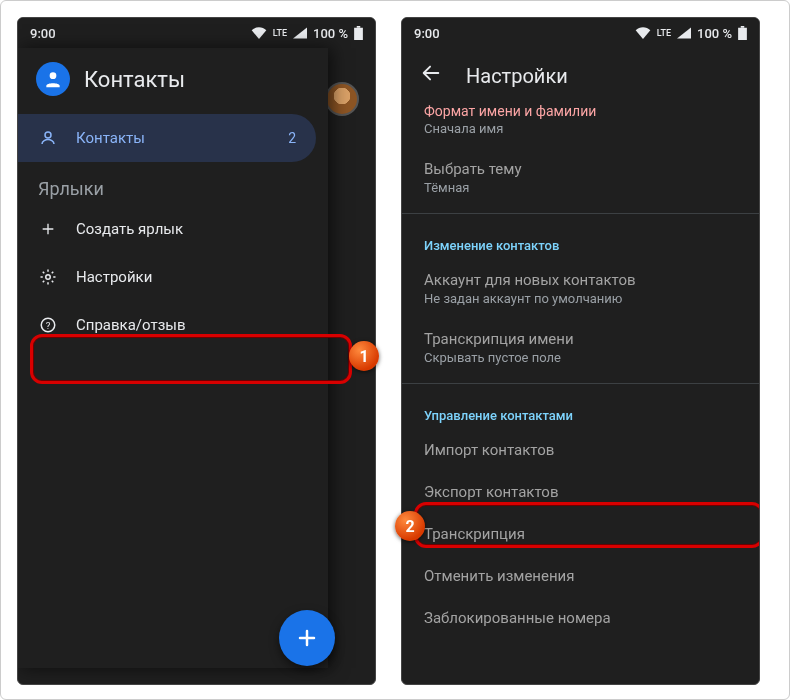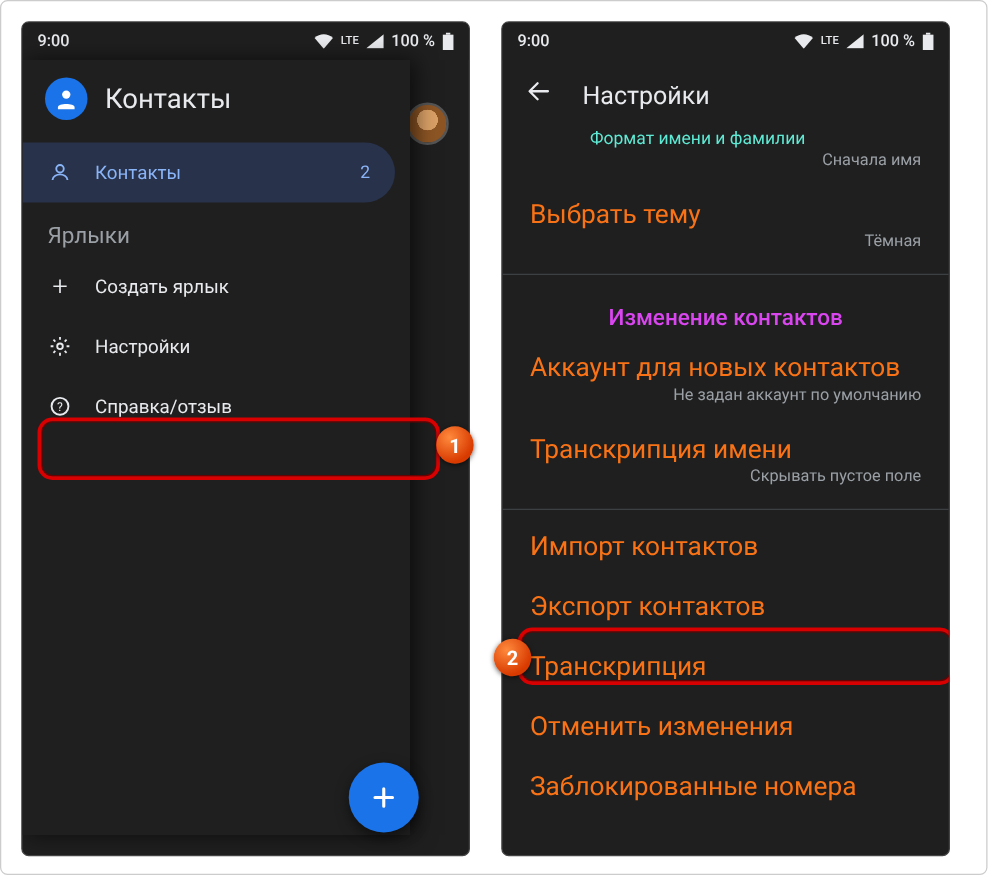--- a/index.html
+++ b/index.html
@@ -102,23 +102,23 @@
     box-shadow: 0 4px 10px rgba(0,0,0,.5);
   }
 
   
   .settings-header {
     display: flex; align-items: center; gap: 24px;
     padding: 14px 18px; font-size: 20px;
   }
   .settings-list { padding-top: 0; }
   .s-item { padding: 12px 22px; }
-  .s-item .title { font-size: 21px; color: #f97316; }
-  .s-item .sub { font-size: 13px; color: #9aa0a6; margin-top: 2px; text-align: right; }
-  .s-section { padding: 18px 22px 6px; font-size: 18px; color: #d946ef; font-weight: 500; text-align: center; }
+  .s-item .title { font-size: 15px; color: #a3a3a3; }
+  .s-item .sub { font-size: 13px; color: #9aa0a6; margin-top: 2px; }
+  .s-section { padding: 18px 22px 6px; font-size: 13px; color: #7dd3fc; font-weight: 500; }
   .s-divider { height: 1px; background: #3c4043; margin: 6px 0; }
 
   .phone-right .s-item.cut .title { color: #9aa0a6; font-size: 14px; }
 </style>
 </head>
 <body>
 
 <div class="phone phone-left">
   <div class="statusbar">
     <span>9:00</span>
@@ -240,38 +240,39 @@
     <span>
       <svg width="22" height="22" viewBox="0 0 24 24">
           <path d="M20 12H5M11 5l-7 7 7 7" fill="none" stroke="#e8eaed" stroke-width="2" stroke-linecap="round" stroke-linejoin="round"></path>
         </svg>
     </span>
     <span>Настройки</span>
   </div>
 
   <div class="settings-list">
     <div class="s-item cut" style="padding-top:0;">
-      <div class="title" style="color:#5eead4; text-decoration:line-through; text-decoration-color:transparent;margin-left:48px;">Формат имени и фамилии</div>
+      <div class="title" style="color:#fca5a5; text-decoration:line-through; text-decoration-color:transparent;">Формат имени и фамилии</div>
       <div class="sub">Сначала имя</div>
     </div>
     <div class="s-item">
       <div class="title">Выбрать тему</div>
       <div class="sub">Тёмная</div>
     </div>
     <div class="s-divider"></div>
     <div class="s-section">Изменение контактов</div>
     <div class="s-item">
       <div class="title">Аккаунт для новых контактов</div>
       <div class="sub">Не задан аккаунт по умолчанию</div>
     </div>
     <div class="s-item">
       <div class="title">Транскрипция имени</div>
       <div class="sub">Скрывать пустое поле</div>
     </div>
     <div class="s-divider"></div>
+    <div class="s-section">Управление контактами</div>
     <div class="s-item">
       <div class="title">Импорт контактов</div>
     </div>
     <div class="s-item">
       <div class="title">Экспорт контактов</div>
     </div>
     <div class="s-item">
       <div class="title">Транскрипция</div>
     </div>
     <div class="s-item">

